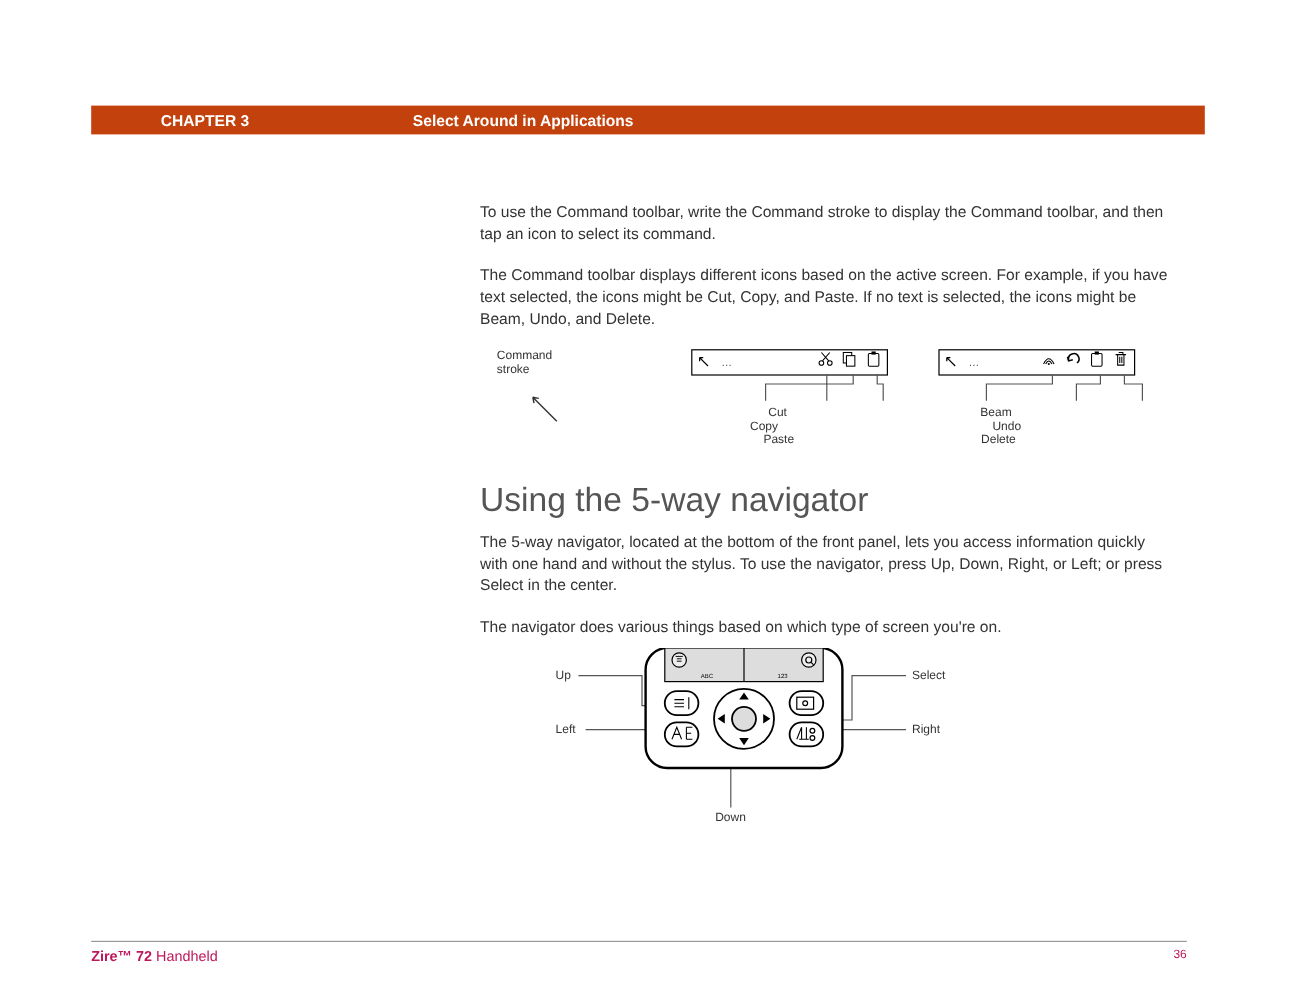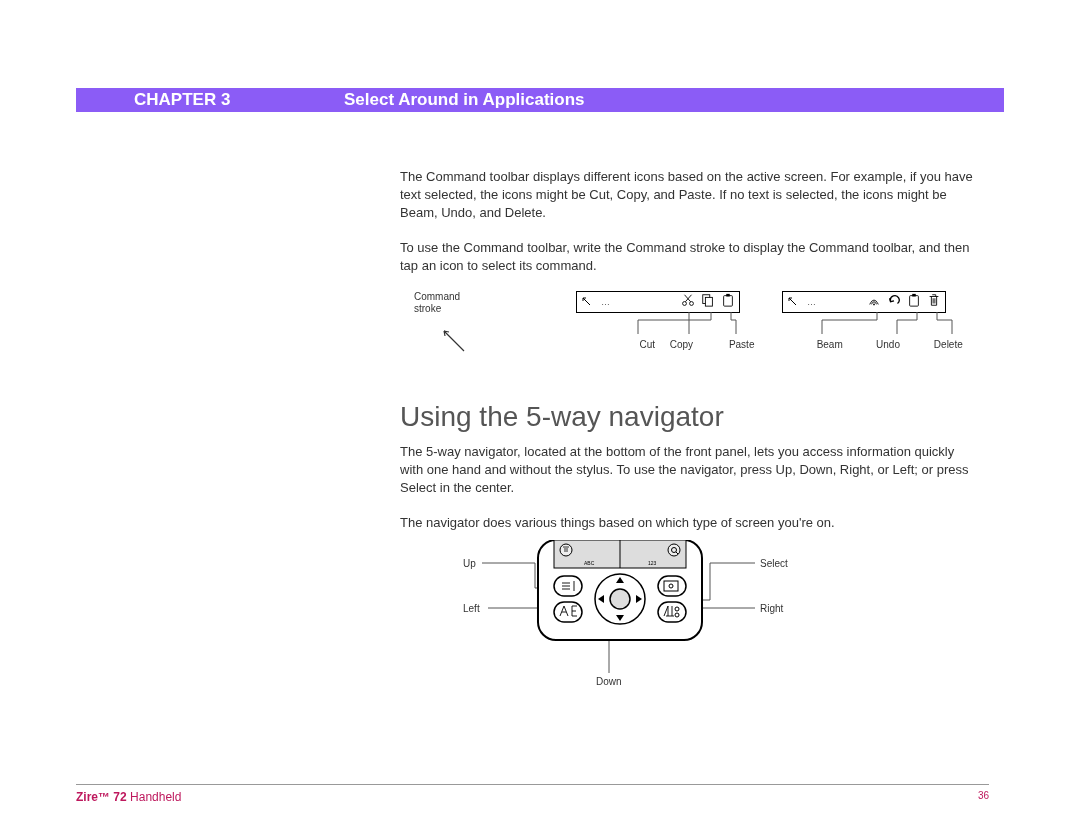--- a/index.html
+++ b/index.html
@@ -11,23 +11,23 @@
     color: #333;
     background: #fff;
     position: relative;
   }
   .header-bar {
     position: absolute;
     top: 88px;
     left: 76px;
     right: 76px;
     height: 24px;
-    background: #8b5cf6;
+    background: #c2410c;
     color: #fff;
-    font-size: 17px;
+    font-size: 13px;
     font-weight: bold;
     display: flex;
     align-items: center;
   }
   .header-left {
     margin-left: 58px;
     width: 200px;
   }
   .header-right {
     margin-left: 10px;
@@ -106,20 +106,21 @@
   .callout-line {
     stroke: #555;
     stroke-width: 1;
     fill: none;
   }
   .callout-textrow {
     position: absolute;
     top: 48px;
     font-size: 10px;
     display: flex;
+    flex-direction: column;
   }
   h1.section {
     font-size: 28px;
     font-weight: normal;
     color: #555;
     margin: 30px 0 10px 0;
   }
   .nav-figure {
     position: relative;
     height: 160px;
@@ -141,22 +142,22 @@
 </style>
 </head>
 <body>
 
 <div class="header-bar">
   <span class="header-left">CHAPTER 3</span>
   <span class="header-right">Select Around in Applications</span>
 </div>
 
 <div class="content">
+  <p>To use the Command toolbar, write the Command stroke to display the Command toolbar, and then tap an icon to select its command.</p>
   <p>The Command toolbar displays different icons based on the active screen. For example, if you have text selected, the icons might be Cut, Copy, and Paste. If no text is selected, the icons might be Beam, Undo, and Delete.</p>
-  <p>To use the Command toolbar, write the Command stroke to display the Command toolbar, and then tap an icon to select its command.</p>
 
   <div class="figure-row">
     <div class="cmd-label small-label">
       <span>Command</span><br>
       <span>stroke</span>
     </div>
     <svg class="stroke-svg" width="30" height="30">
       <path d="M4 4 L24 24 M4 4 L9 5 M4 4 L5 9" stroke="#333" stroke-width="1.2" fill="none"></path>
     </svg>
 

